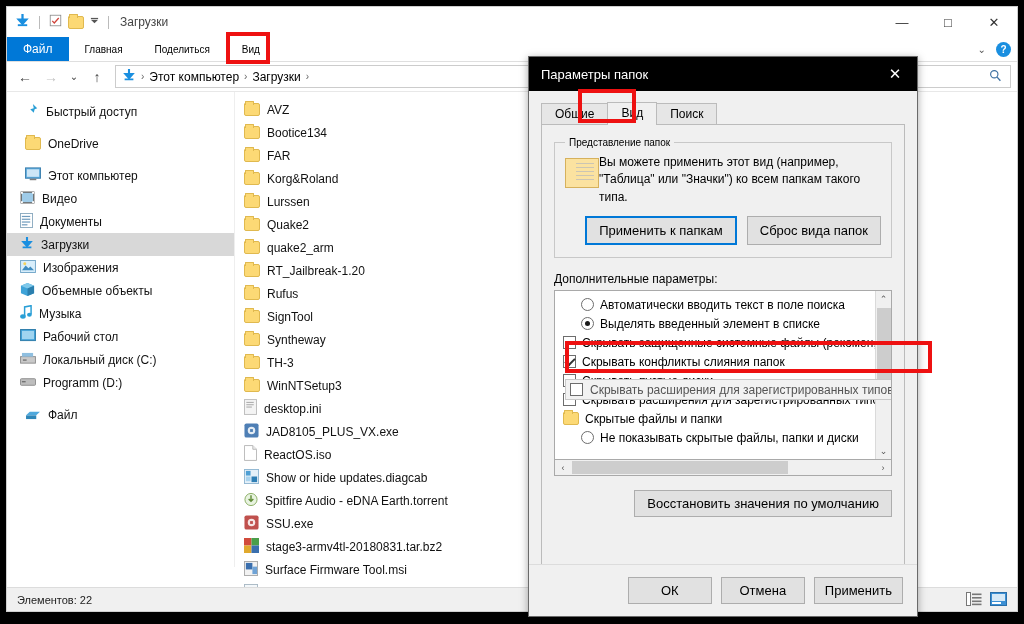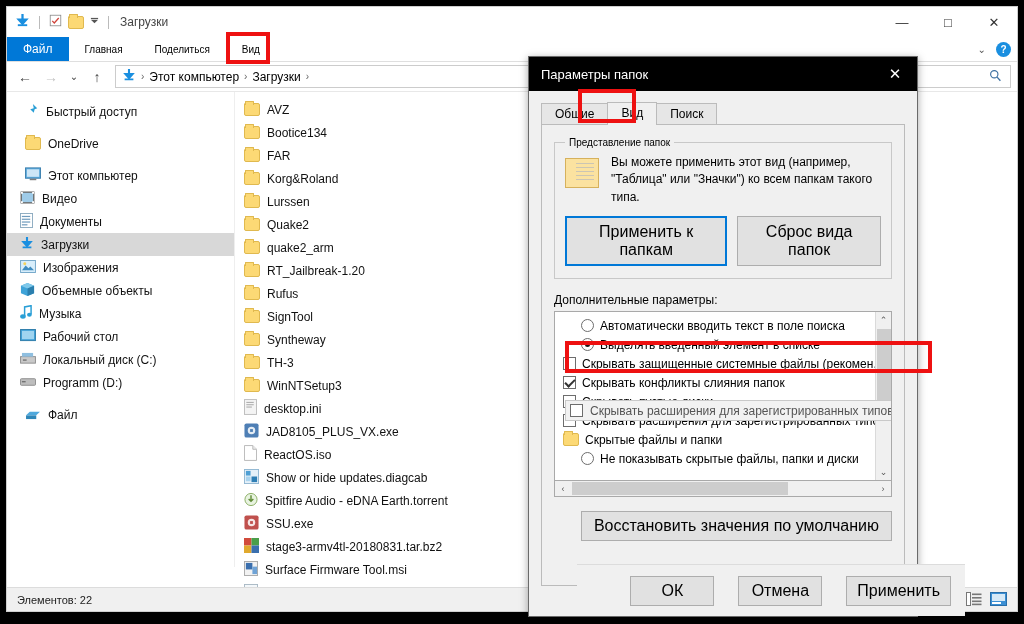--- a/index.html
+++ b/index.html
@@ -144,35 +144,35 @@
   .dtab.active { background:#f0f0f0; position:relative; z-index:2; padding-bottom:5px; }
   .tabpanel {
     border:1px solid #bbb; background:#f0f0f0; padding:12px;
     height:462px; position:relative; margin-top:-1px;
   }
 
   fieldset.group {
     border:1px solid #c8c8c8; margin:0 0 14px 0; padding:6px 10px 12px 10px;
   }
   fieldset.group legend { padding:0 4px; font-size:10px; }
-  .grp-row { display:flex; gap:12px; }
+  .grp-row { display:flex; }
   .bigfolder {
     width:34px; height:30px; background:#fbe2a0; border:1px solid #d6b15c;
     position:relative; flex:0 0 auto; margin-top:4px;
   }
   .bigfolder:after {
     content:""; position:absolute; right:4px; top:4px; width:18px; height:20px;
     background:repeating-linear-gradient(to bottom,#bbb 0 1px,transparent 1px 4px);
     opacity:.75;
   }
   .grp-text { font-size:12px; line-height:1.45; }
   .grp-buttons { display:flex; gap:10px; justify-content:flex-end; margin-top:10px; }
   .btn {
     background:#e1e1e1; border:1px solid #adadad; padding:5px 12px;
-    font-size:16px; min-width:120px; text-align:center; font-family:inherit;
+    font-size:13px; min-width:120px; text-align:center; font-family:inherit;
   }
   .btn.focus { border:2px solid #0078d7; background:#e1e1e1; }
 
   .adv-label { margin-bottom:4px; }
   .adv-list {
     border:1px solid #a9a9a9; background:#ffffff; height:170px;
     position:relative; overflow:hidden;
   }
   .adv-inner { padding:4px 0 0 0; }
   .adv-row {
@@ -211,21 +211,21 @@
   .hs-arrow { width:16px; text-align:center; font-size:9px; color:#555; }
   .hs-thumb { position:absolute; left:17px; width:216px; height:13px;
               background:#cdcdcd; top:1px; }
   .restore-wrap { display:flex; justify-content:flex-end; margin-top:14px; }
   .btn-restore { min-width:232px; }
 
   .dlg-footer {
     position:absolute; left:0; bottom:0; width:100%; height:52px;
     background:#f0f0f0; border-top:1px solid #dcdcdc;
     display:flex; align-items:center; justify-content:flex-end;
-    gap:24px; padding-right:14px;margin-left:48px;
+    gap:9px; padding-right:14px;
   }
   .btn-foot { min-width:84px; padding:5px 10px; }
 
   
   .tip-row {
     position:absolute; left:10px; top:88px; width:337px; height:21px;
     background:#f2f2f2; border:1px solid #c9c9c9;
     display:flex; align-items:center; gap:7px; padding-left:4px;
     font-size:12px; color:#555; white-space:nowrap; z-index:5;
   }

